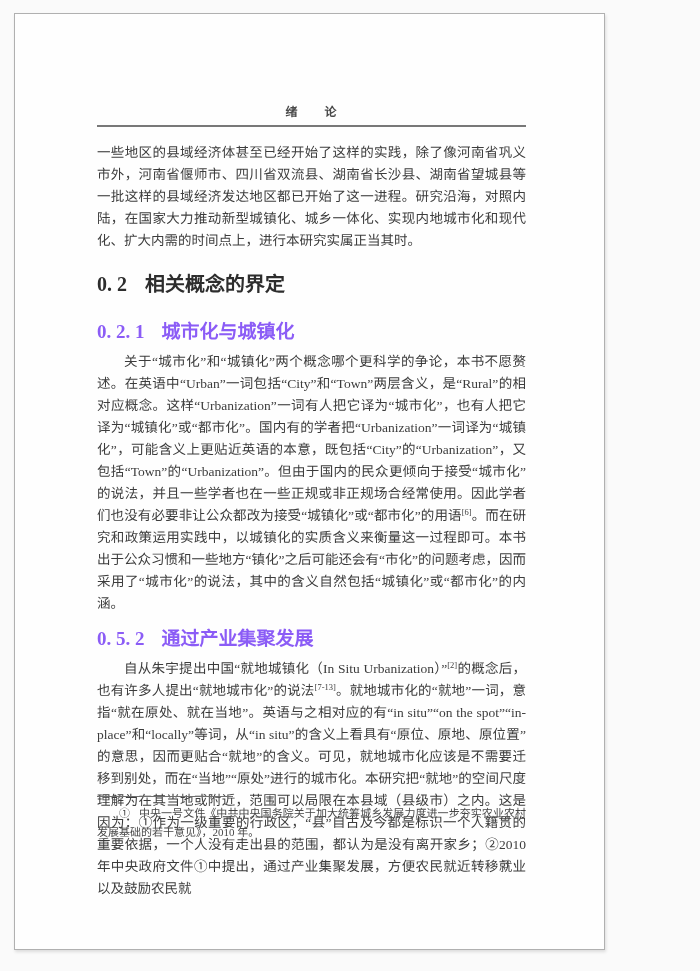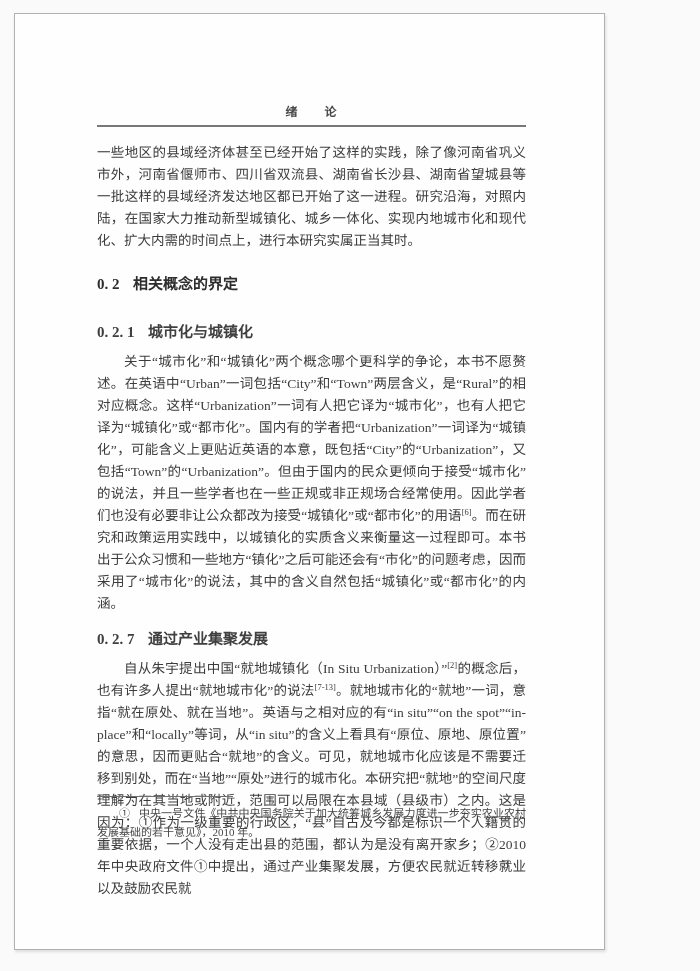--- a/index.html
+++ b/index.html
@@ -61,33 +61,33 @@
     text-indent: 0;
   }
   sup.cite {
     font-size: 8.5px;
     line-height: 0;
     vertical-align: 5px;
     letter-spacing: 0;
   }
   h1.h-sec {
     margin: 20px 0 0 0;
-    font-size: 15px;
+    font-size: 20px;
     line-height: 24px;
     font-weight: bold;
     color: #2d2d2d;
     font-family: "Liberation Sans", "DejaVu Sans", sans-serif;
     text-align: left;
   }
   h2.h-sub {
     margin: 26px 0 9px 0;
-    font-size: 15px;
+    font-size: 19px;
     line-height: 20px;
     font-weight: bold;
-    color: #404040;
+    color: #8b5cf6;
     font-family: "Liberation Sans", "DejaVu Sans", sans-serif;
     text-align: left;
   }
   h2.h-sub.tight {
     margin-top: 14px;
   }
   .h-num {
     font-family: "Liberation Serif", "DejaVu Serif", serif;
     margin-right: 0.9em;
   }
@@ -134,21 +134,21 @@
   <div class="body-text">
 
     <p class="para no-indent"><span>一些地区的县域经济体甚至已经开始了这样的实践，除了像河南省巩义市外，河南省偃师市、四川省双流县、湖南省长沙县、湖南省望城县等一批这样的县域经济发达地区都已开始了这一进程。研究沿海，对照内陆，在国家大力推动新型城镇化、城乡一体化、实现内地城市化和现代化、扩大内需的时间点上，进行本研究实属正当其时。</span></p>
 
     <h1 class="h-sec"><span class="h-num">0. 2</span><span>相关概念的界定</span></h1>
 
     <h2 class="h-sub"><span class="h-num">0. 2. 1</span><span>城市化与城镇化</span></h2>
 
     <p class="para"><span>关于“城市化”和“城镇化”两个概念哪个更科学的争论，本书不愿赘述。在英语中“Urban”一词包括“City”和“Town”两层含义，是“Rural”的相对应概念。这样“Urbanization”一词有人把它译为“城市化”，也有人把它译为“城镇化”或“都市化”。国内有的学者把“Urbanization”一词译为“城镇化”，可能含义上更贴近英语的本意，既包括“City”的“Urbanization”，又包括“Town”的“Urbanization”。但由于国内的民众更倾向于接受“城市化”的说法，并且一些学者也在一些正规或非正规场合经常使用。因此学者们也没有必要非让公众都改为接受“城镇化”或“都市化”的用语</span><sup class="cite">[6]</sup><span>。而在研究和政策运用实践中，以城镇化的实质含义来衡量这一过程即可。本书出于公众习惯和一些地方“镇化”之后可能还会有“市化”的问题考虑，因而采用了“城市化”的说法，其中的含义自然包括“城镇化”或“都市化”的内涵。</span></p>
 
-    <h2 class="h-sub tight"><span class="h-num">0. 2. 7</span><span>通过产业集聚发展</span></h2>
+    <h2 class="h-sub tight"><span class="h-num">0. 5. 2</span><span>通过产业集聚发展</span></h2>
 
     <p class="para"><span>自从朱宇提出中国“就地城镇化（In Situ Urbanization）”</span><sup class="cite">[2]</sup><span>的概念后，也有许多人提出“就地城市化”的说法</span><sup class="cite">[7-13]</sup><span>。就地城市化的“就地”一词，意指“就在原处、就在当地”。英语与之相对应的有“in situ”“on the spot”“in-place”和“locally”等词，从“in situ”的含义上看具有“原位、原地、原位置”的意思，因而更贴合“就地”的含义。可见，就地城市化应该是不需要迁移到别处，而在“当地”“原处”进行的城市化。本研究把“就地”的空间尺度理解为在其当地或附近，范围可以局限在本县域（县级市）之内。这是因为：①作为一级重要的行政区，“县”自古及今都是标识一个人籍贯的重要依据，一个人没有走出县的范围，都认为是没有离开家乡；②2010年中央政府文件①中提出，通过产业集聚发展，方便农民就近转移就业以及鼓励农民就</span></p>
 
   </div>
 
   <div class="footnote-block">
     <div class="footnote-rule"></div>
     <p class="footnote"><span class="fn-marker">①</span><span>中央一号文件《中共中央国务院关于加大统筹城乡发展力度进一步夯实农业农村发展基础的若干意见》，2010 年。</span></p>
   </div>
 

